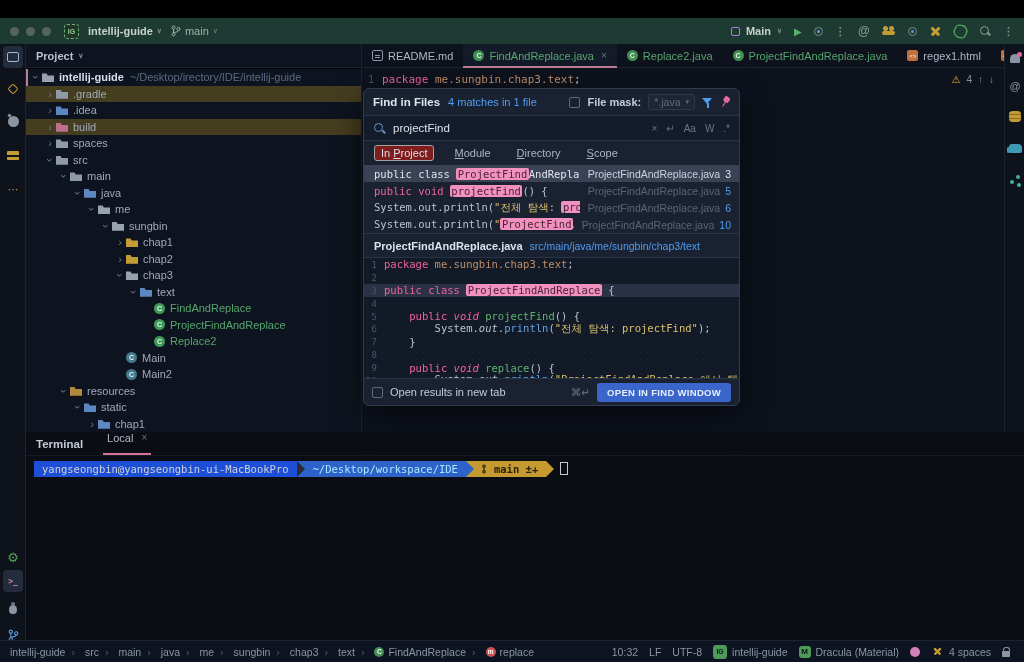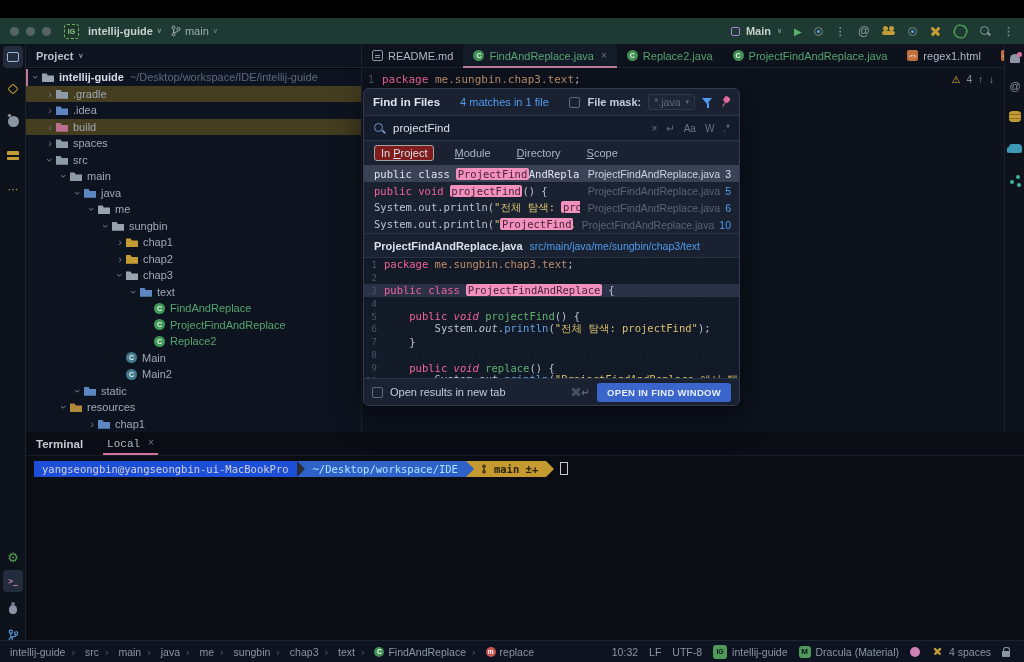--- a/index.html
+++ b/index.html
@@ -92,21 +92,21 @@
 
   
   #editor { position:absolute; left:361px; top:68px; width:643px; height:364px; background:#0d121d; border-left:1px solid #1c2330; font-family:"DejaVu Sans Mono",monospace; font-size:11px; }
   .edline { display:flex; align-items:center; height:14px; margin-top:4px; white-space:pre; }
   .edline .ln { width:20px; text-align:right; padding-right:8px; color:#49536b; font-size:10px; }
   #inspect { position:absolute; right:10px; top:6px; display:flex; align-items:center; gap:6px; font-size:10px; color:#8b95a4; font-family:"Liberation Sans",sans-serif; }
   .warn { color:#d8a93d; }
 
   
   #fdialog { position:absolute; left:363px; top:88px; width:377px; height:318px; background:#1a2232; border:1px solid #303b52; border-radius:6px; box-shadow:0 10px 30px rgba(0,0,0,.6); display:flex; flex-direction:column; z-index:5; font-size:11px; color:#c3ccd8; }
-  .fd-head { height:26px; display:flex; align-items:center; padding:0 9px; gap:20px; flex:none; }
+  .fd-head { height:26px; display:flex; align-items:center; padding:0 9px; gap:8px; flex:none; }
   .fd-title { font-weight:bold; font-size:11.5px; color:#dde3ec; }
   .fd-matches { color:#4f9cf0; }
   .fd-right { margin-left:auto; display:flex; align-items:center; gap:7px; }
   .cbox { width:11px; height:11px; border:1px solid #5f6b7d; border-radius:2px; background:transparent; flex:none; }
   .fmask-dd { display:flex; align-items:center; gap:5px; background:#1e2636; border:1px solid #2e3950; border-radius:3px; padding:1px 5px; color:#5f6b7d; font-size:10.5px; }
   .funnel { position:relative; width:11px; height:11px; }
   .funnel::before { content:""; position:absolute; left:0; top:1px; border-left:5.5px solid transparent; border-right:5.5px solid transparent; border-top:6px solid #4f9cf0; }
   .funnel::after { content:""; position:absolute; left:4.5px; top:6px; width:2px; height:5px; background:#4f9cf0; }
   .pin { position:relative; width:10px; height:12px; transform:rotate(35deg); }
   .pin::before { content:""; position:absolute; left:2px; top:0; width:6px; height:6px; border-radius:2px; background:#e06c9f; }
@@ -144,21 +144,21 @@
   .seg-t { color:#b9c2ce; } .seg-w { color:#dfe5ee; }
   .seg-pkg { color:#c08f6a; } .seg-m { color:#5fb370; }
   .seg-fn { color:#61a3e6; } .seg-it { color:#b9c2ce; font-style:italic; }
   .seg-s { color:#d9c06b; }
   .seg-hl { background:#f291bd; color:#4a2239; border-radius:2px; padding:0 1.5px; }
 
   
   #terminal { position:absolute; left:26px; top:432px; width:998px; height:208px; background:#0a0d14; }
   .term-head { height:24px; display:flex; align-items:center; gap:24px; padding:0 10px; border-bottom:1px solid #161b26; }
   .term-title { color:#c3cad4; font-size:11.5px; font-weight:bold; }
-  .term-tab { position:relative; display:flex; align-items:center; gap:6px; color:#aeb8c4; font-size:11px; height:100%;font-family:Liberation Mono, monospace; }
+  .term-tab { position:relative; display:flex; gap:6px; color:#aeb8c4; font-size:11px; height:100%; }
   .term-tab::after { content:""; position:absolute; left:-4px; bottom:0; width:calc(100% + 8px); height:2px; background:#d2739c; }
   .prompt { display:flex; align-items:stretch; height:16px; margin:5px 0 0 8px; font-family:"DejaVu Sans Mono",monospace; font-size:10.5px; }
   .pseg { display:flex; align-items:center; padding:0 8px; white-space:pre; }
   .pseg.u { background:#1d4ed8; color:#cfd2d6; }
   .pseg.p { background:#2e62c8; color:#aee6ff; }
   .pseg.g { background:#c59a31; color:#2c230c; font-weight:bold; gap:4px; }
   .parrow { width:0; height:0; border-top:8px solid transparent; border-bottom:8px solid transparent; border-left:8px solid #2b2b33; }
   .parrow.a1 { border-left-color:#2b2b33; background:#2e62c8; }
   .parrow.a2 { border-left-color:#2e62c8; background:#c59a31; }
   .parrow.a3 { border-left-color:#c59a31; }
@@ -315,21 +315,21 @@
       </span>
   </div>
 
   <div id="ptree">
     <div>
 
     <div class="trow rootrow" style="padding-left: 4px;">
         <span class="chev open">›</span>
         <span class="tic fo" style="background: rgb(152, 162, 174);"></span>
         <span class="tlabel root">intellij-guide</span>
-        <span class="thint">~/Desktop/workspace/IDE/intellij-guide</span>
+        <span class="thint">~/Desktop/irectory/IDE/intellij-guide</span>
       </div>
         <div class="trow olive" style="padding-left: 18px;">
         <span class="chev closed">›</span>
         <span class="tic fo" style="background: rgb(143, 154, 168);"></span>
         <span class="tlabel">.gradle</span>
 
       </div>
         <div class="trow" style="padding-left: 18px;">
         <span class="chev closed">›</span>
         <span class="tic fo" style="background: rgb(93, 135, 192);"></span>
@@ -425,30 +425,30 @@
         <span class="tic cx" style="background: rgb(68, 122, 143);"></span>
         <span class="tlabel">Main</span>
 
       </div>
         <div class="trow" style="padding-left: 88px;">
         <span class="chev none">›</span>
         <span class="tic cx" style="background: rgb(68, 122, 143);"></span>
         <span class="tlabel">Main2</span>
 
       </div>
+        <div class="trow" style="padding-left: 32px;">
+        <span class="chev open">›</span>
+        <span class="tic fo" style="background: rgb(176, 138, 58);"></span>
+        <span class="tlabel">resources</span>
+
+      </div>
         <div class="trow" style="padding-left: 46px;">
         <span class="chev open">›</span>
         <span class="tic fo" style="background: rgb(93, 135, 192);"></span>
         <span class="tlabel">static</span>
-
-      </div>
-        <div class="trow" style="padding-left: 32px;">
-        <span class="chev open">›</span>
-        <span class="tic fo" style="background: rgb(176, 138, 58);"></span>
-        <span class="tlabel">resources</span>
 
       </div>
         <div class="trow" style="padding-left: 60px;">
         <span class="chev closed">›</span>
         <span class="tic fo" style="background: rgb(93, 135, 192);"></span>
         <span class="tlabel">chap1</span>
 
       </div>
       </div>
   </div>

